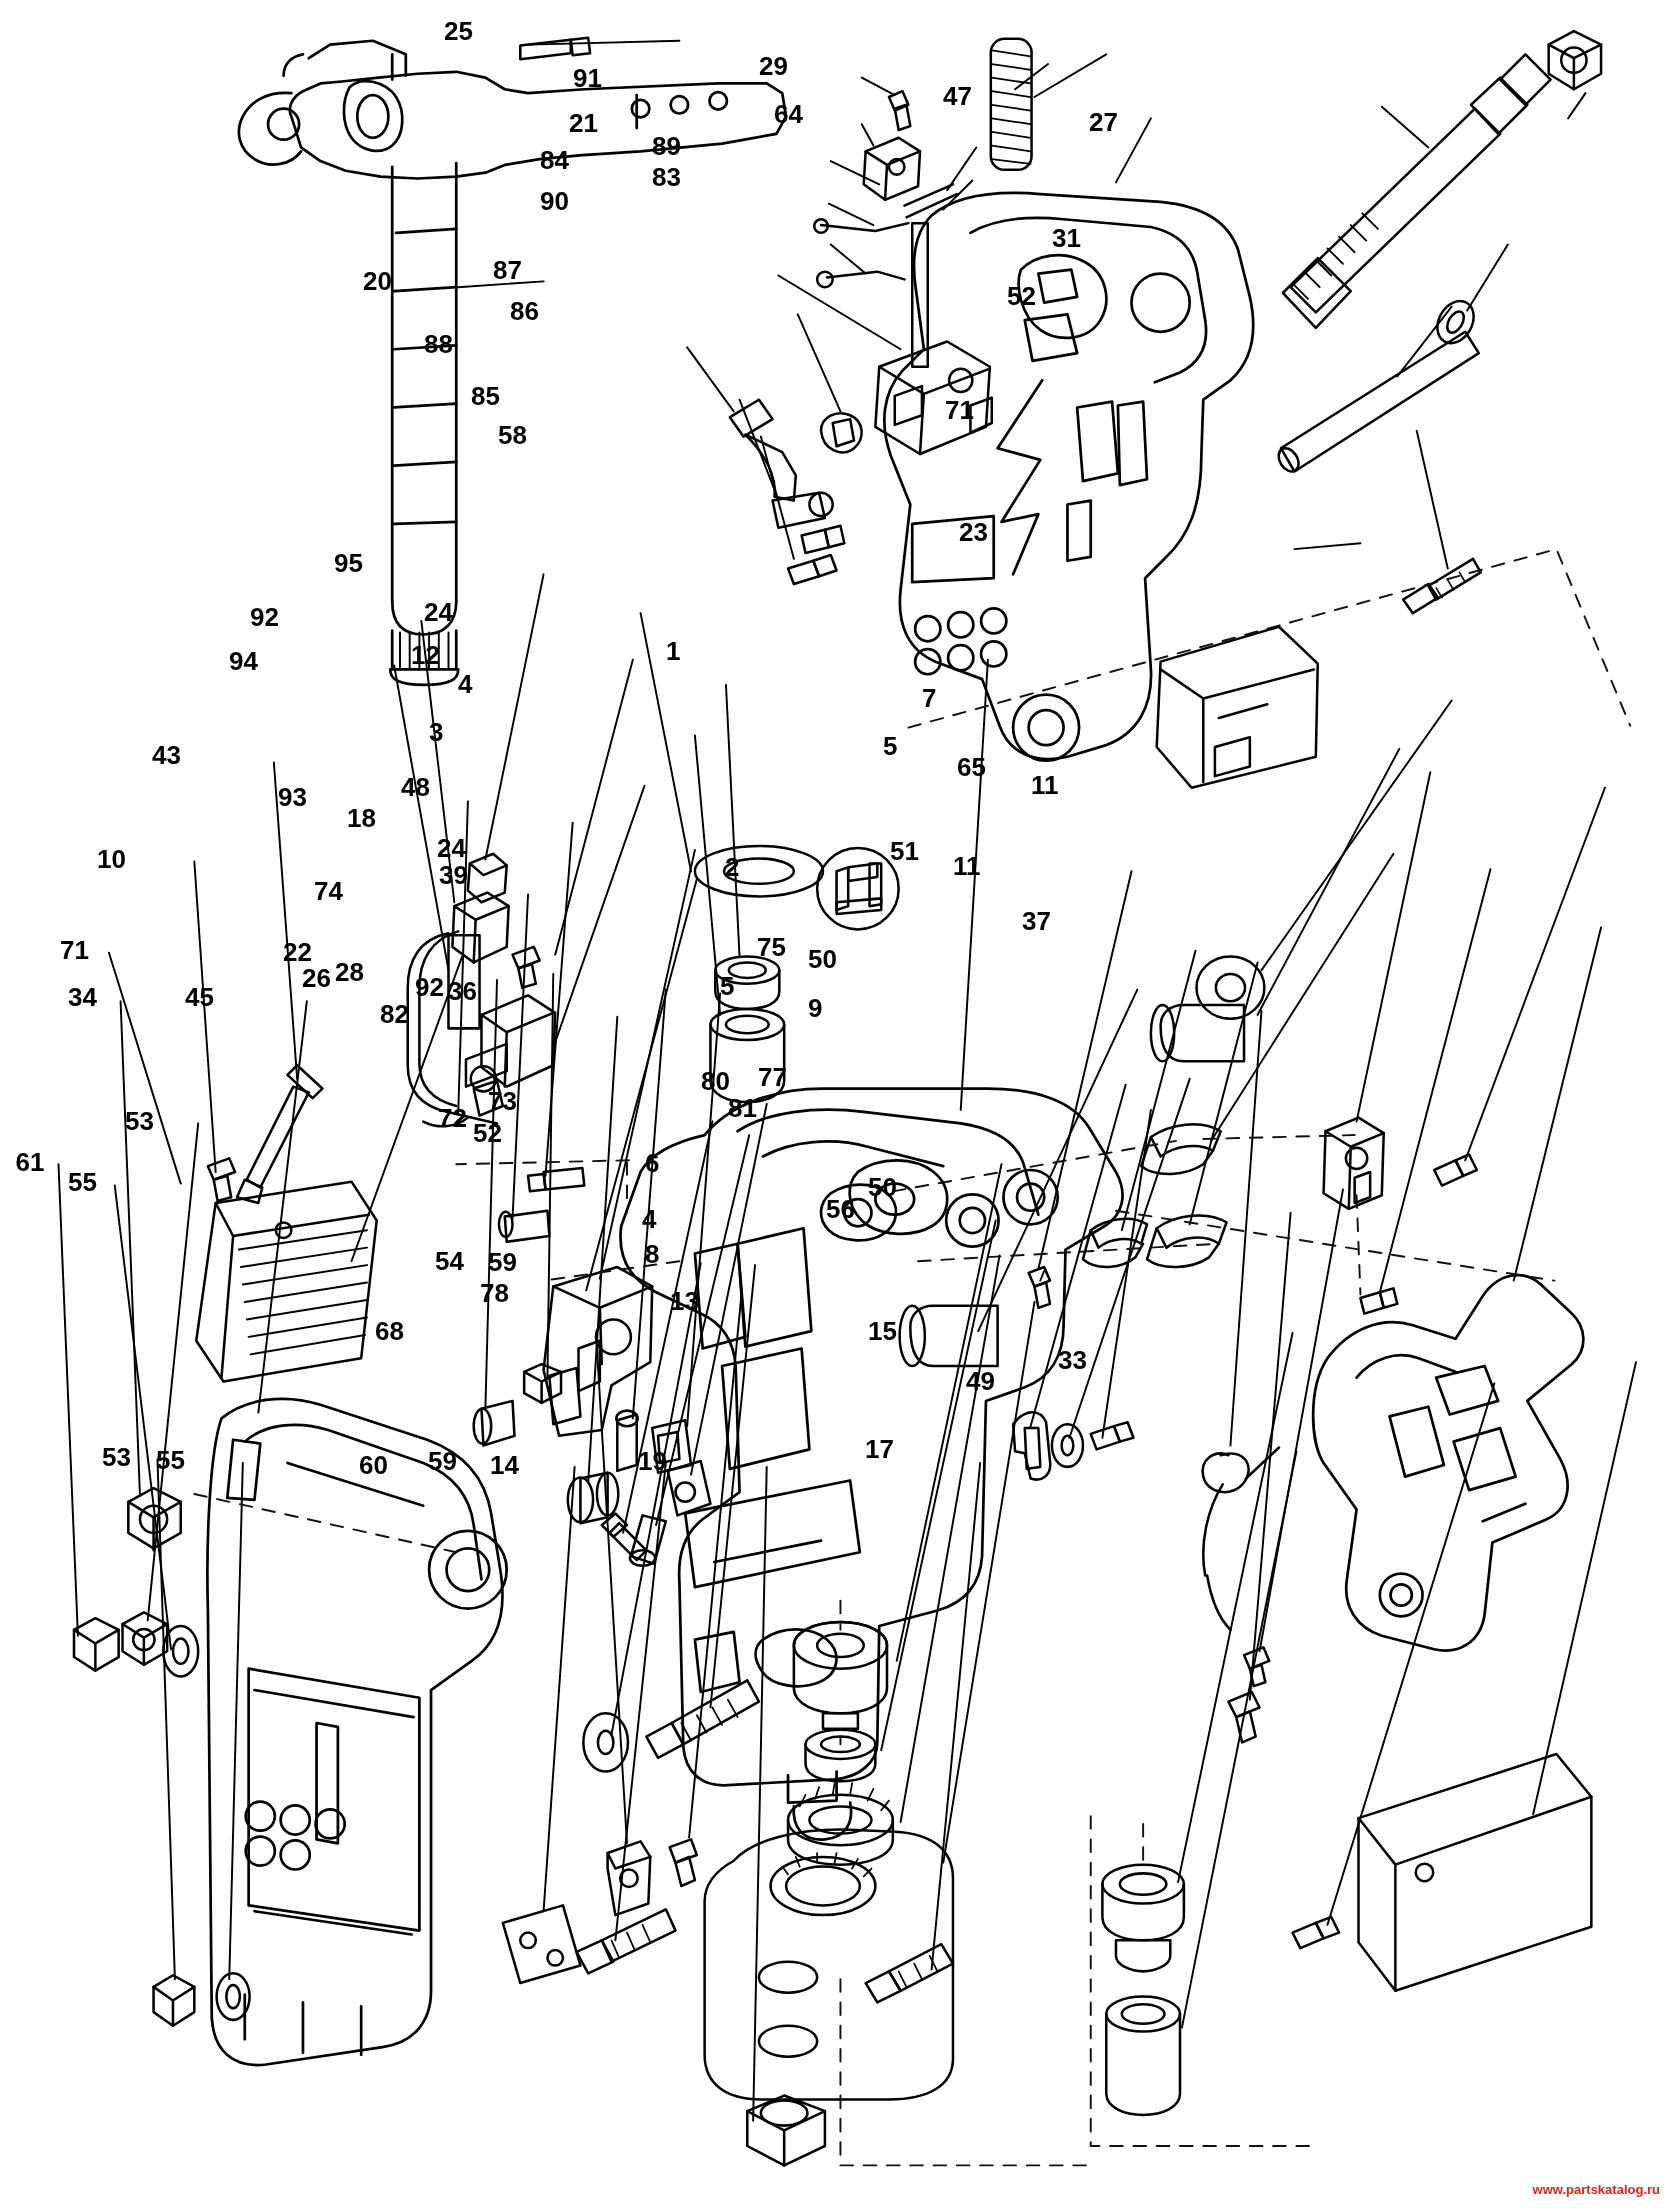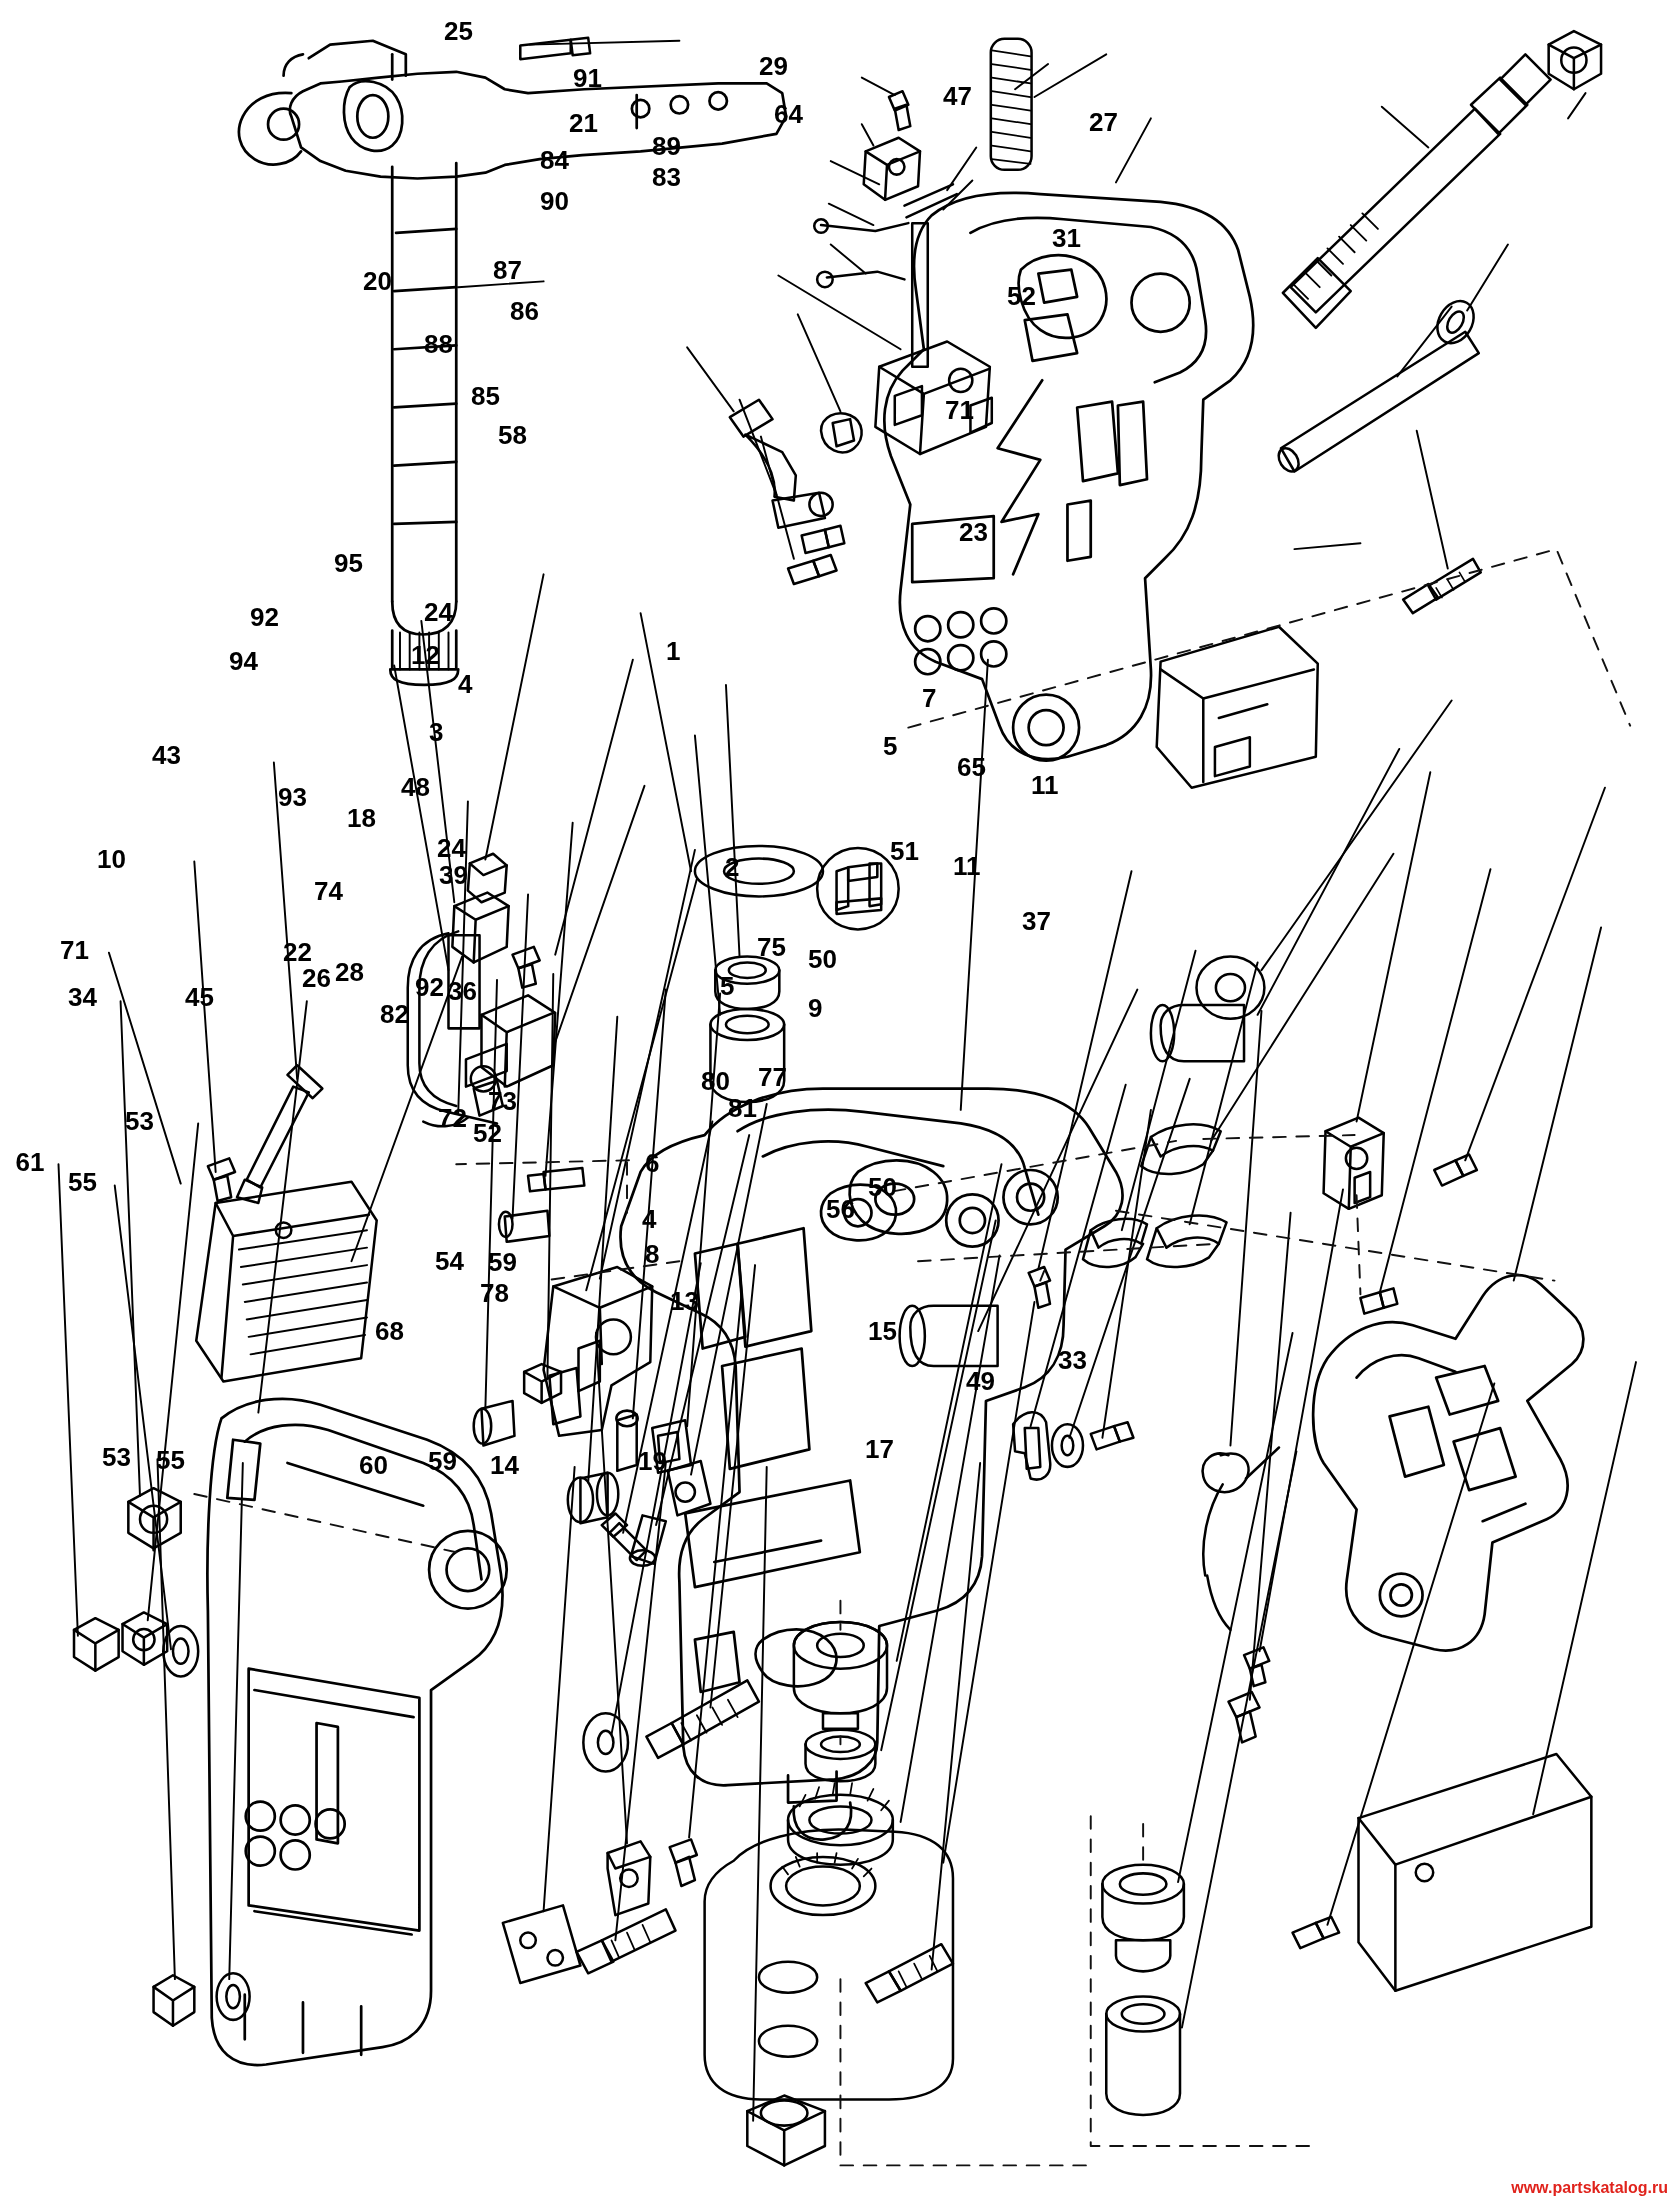--- a/index.html
+++ b/index.html
@@ -25,24 +25,24 @@
     font-weight: bold;
     font-size: 26px;
     line-height: 26px;
     color: #000;
     white-space: nowrap;
     user-select: none;
   }
   svg.ov { position: absolute; left: 0; top: 0; overflow: visible; }
   .watermark {
     position: absolute;
-    right: 9px;
+    right: 17px;
     bottom: 13.6px;
     color: #e0231c;
-    font-size: 16px;
+    font-size: 13px;
     font-weight: bold;
     font-family: "Liberation Sans", sans-serif;
   }
 </style>
 </head>
 <body>
 
 <div id="sheet">
 
   <svg class="ov" width="1677" height="2211" viewBox="0 0 1728 2279" fill="none" stroke="#000" stroke-width="2.6" stroke-linejoin="round" stroke-linecap="round">

